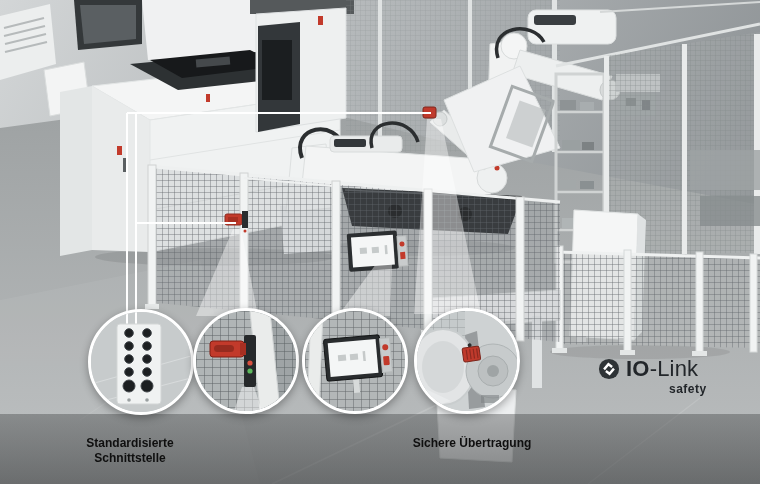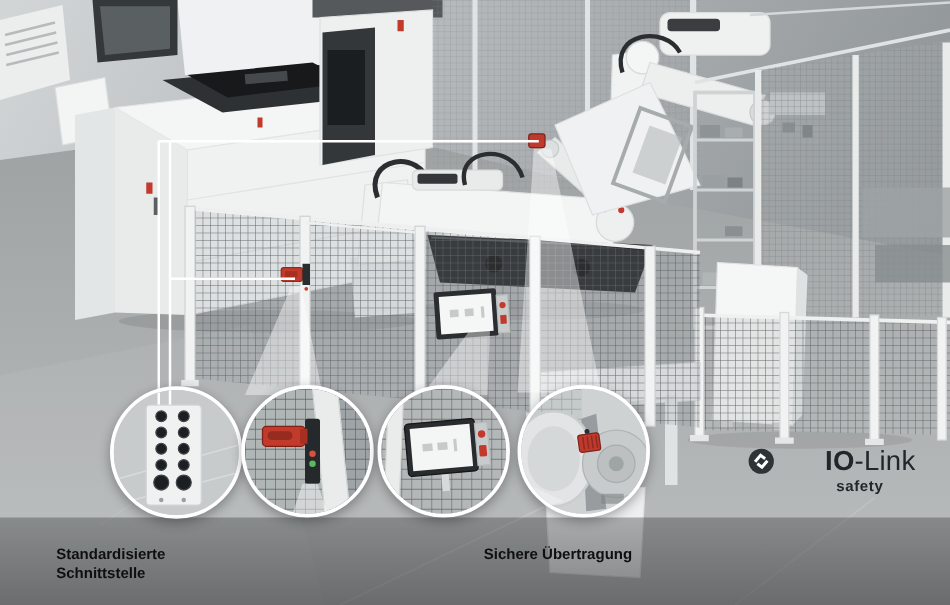--- a/index.html
+++ b/index.html
@@ -7,28 +7,28 @@
          font-family:"Liberation Sans",sans-serif;background:#a9adae;}
   .layer{position:absolute;left:0;top:0;}
   
   .inset{position:absolute;width:100px;height:100px;border:3px solid #fff;
          border-radius:50%;overflow:hidden;box-shadow:0 3px 9px rgba(0,0,0,.32);
          z-index:4;background:#c7cbcc;}
   .inset svg{display:block;}
   
   .band{position:absolute;left:0;top:414px;width:760px;height:70px;z-index:3;
         background:linear-gradient(180deg,rgba(58,60,61,.38) 0%,rgba(30,32,33,.52) 100%);}
-  .caption{position:absolute;top:22px;width:170px;text-align:left;
+  .caption{position:absolute;top:22px;width:170px;text-align:center;
            font-size:12px;line-height:14.5px;font-weight:bold;color:#0f0f0f;}
   .caption span{display:block;}
   
   .logo{position:absolute;left:598px;top:357px;width:170px;height:42px;z-index:4;color:#22262a;}
   .logo-row{display:flex;align-items:center;gap:6px;}
   .brand{font-size:22px;line-height:24px;letter-spacing:.2px;white-space:nowrap;}
-  .brand .b{font-weight:bold;margin-left:34px;}
+  .brand .b{font-weight:bold;}
   .brand .r{font-weight:normal;}
   .logo-sub{position:absolute;left:71px;top:25px;font-size:12px;font-weight:bold;letter-spacing:.5px;}
 </style>
 </head>
 <body>
 
 <div class="stage">
 
   <svg class="layer" width="760" height="484" viewBox="0 0 760 484">
     <defs>

